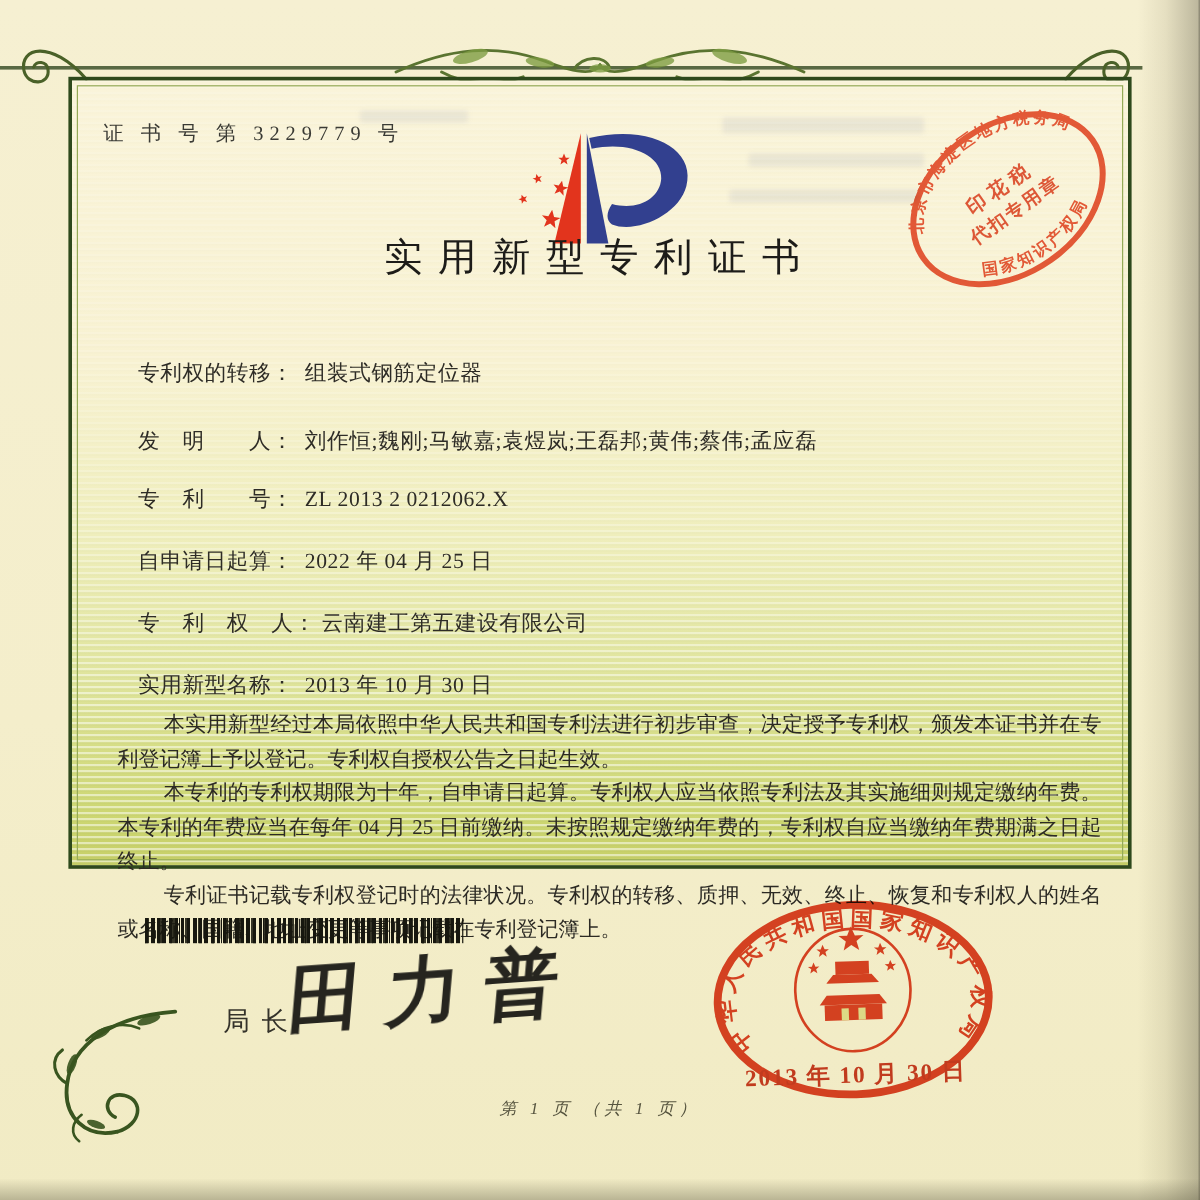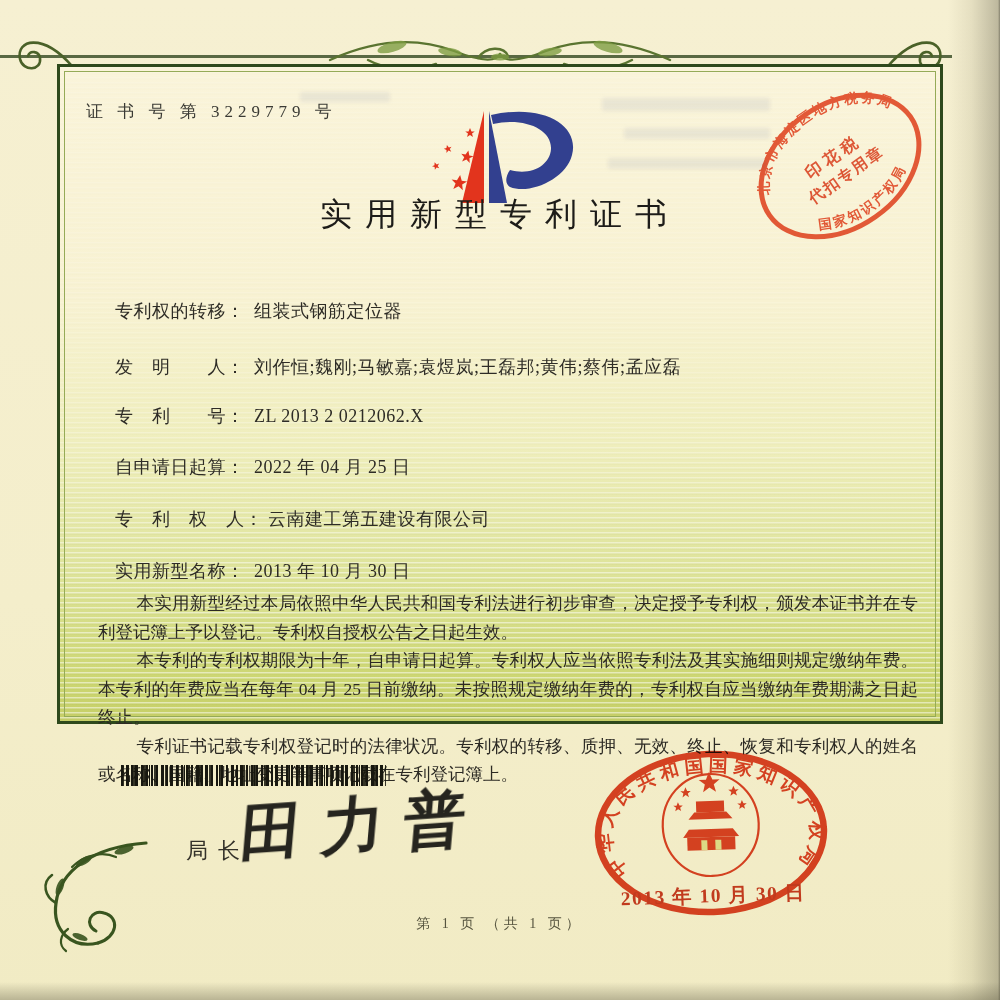--- a/index.html
+++ b/index.html
@@ -49,21 +49,21 @@
   .barcode{position:absolute;left:61px;top:698px;width:265px;height:21px;
     background:
       repeating-linear-gradient(90deg,#17170f 0 2px,transparent 2px 5px),
       repeating-linear-gradient(90deg,#17170f 0 1px,transparent 1px 7px),
       repeating-linear-gradient(90deg,rgba(20,20,10,.85) 0 3px,transparent 3px 11px);}
   .director-label{position:absolute;left:126px;top:769px;font-size:22px;letter-spacing:10px;color:#34322a;}
   .signature{position:absolute;left:180px;top:716px;font-size:62px;font-weight:700;color:#26251f;
     letter-spacing:20px;transform:rotate(-4deg) skewX(-9deg);filter:blur(.4px);white-space:nowrap;}
   .main-seal{position:absolute;left:526px;top:678px;width:250px;height:178px;mix-blend-mode:multiply;opacity:.94;}
   .footer{position:absolute;left:0;top:848px;width:100%;text-align:center;
-    font-size:14px;letter-spacing:4px;color:#56543f;}
+    font-size:14px;letter-spacing:4px;color:#56543f;font-style:italic;}
   .bl-ornament{position:absolute;left:-28px;top:770px;width:118px;height:122px;}
   .tax-stamp{position:absolute;left:742px;top:68px;width:196px;height:196px;mix-blend-mode:multiply;opacity:.9;}
 </style>
 </head>
 <body>
 
 <svg width="0" height="0" style="position:absolute" aria-hidden="true">
   <defs>
     <path id="star5" d="M0,-10 L2.94,-3.09 L9.51,-3.09 L4.05,1.18 L5.88,8.09 L0,4 L-5.88,8.09 L-4.05,1.18 L-9.51,-3.09 L-2.94,-3.09 Z"></path>
   </defs>

